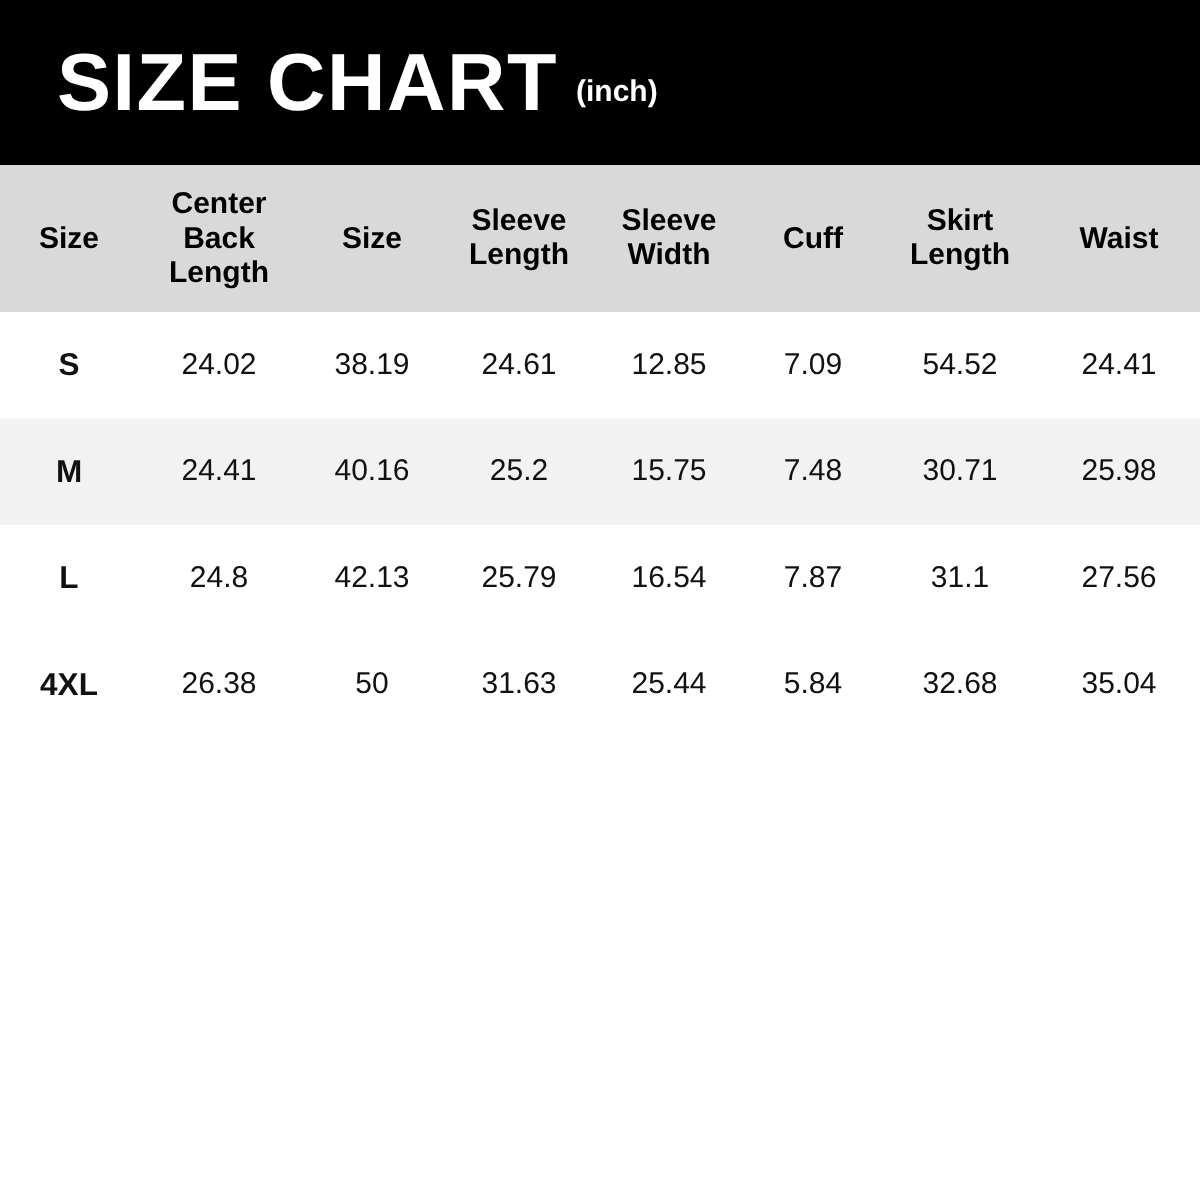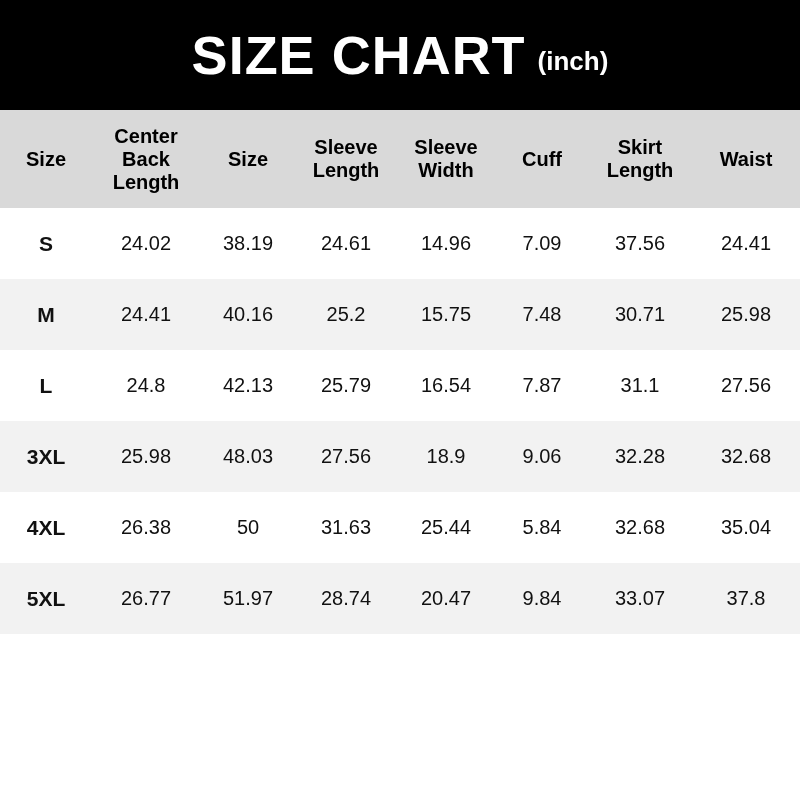--- a/index.html
+++ b/index.html
@@ -19,31 +19,32 @@
     background: #ffffff;
     display: flex;
     flex-direction: column;
   }
   .title-bar {
     background: #000000;
     color: #ffffff;
     height: 110px;
     display: flex;
     align-items: center;
-    justify-content: center;
+    justify-content: flex-start;
     flex: 0 0 auto;
+    padding-left: 38px;
   }
   .title-main {
     font-size: 54px;
     font-weight: bold;
     letter-spacing: 1px;
     line-height: 1;
   }
   .title-unit {
-    font-size: 26px;
+    font-size: 20px;
     font-weight: bold;
     margin-left: 12px;
     line-height: 1;
     position: relative;
     top: 6px;
   }
   table.size-table {
     border-collapse: collapse;
     width: 800px;
     table-layout: fixed;
@@ -140,23 +141,23 @@
           <span>Waist</span>
         </th>
       </tr>
     </thead>
     <tbody>
       <tr class="row-even">
         <td class="size-col">S</td>
         <td>24.02</td>
         <td>38.19</td>
         <td>24.61</td>
-        <td>14.96</td>
+        <td>12.85</td>
         <td>7.09</td>
-        <td>37.56</td>
+        <td>54.52</td>
         <td>24.41</td>
       </tr>
       <tr class="row-odd">
         <td class="size-col">M</td>
         <td>24.41</td>
         <td>40.16</td>
         <td>25.2</td>
         <td>15.75</td>
         <td>7.48</td>
         <td>30.71</td>
@@ -165,46 +166,26 @@
       <tr class="row-even">
         <td class="size-col">L</td>
         <td>24.8</td>
         <td>42.13</td>
         <td>25.79</td>
         <td>16.54</td>
         <td>7.87</td>
         <td>31.1</td>
         <td>27.56</td>
       </tr>
-      <tr class="row-odd">
-        <td class="size-col">3XL</td>
-        <td>25.98</td>
-        <td>48.03</td>
-        <td>27.56</td>
-        <td>18.9</td>
-        <td>9.06</td>
-        <td>32.28</td>
-        <td>32.68</td>
-      </tr>
       <tr class="row-even">
         <td class="size-col">4XL</td>
         <td>26.38</td>
         <td>50</td>
         <td>31.63</td>
         <td>25.44</td>
         <td>5.84</td>
         <td>32.68</td>
         <td>35.04</td>
       </tr>
-      <tr class="row-odd">
-        <td class="size-col">5XL</td>
-        <td>26.77</td>
-        <td>51.97</td>
-        <td>28.74</td>
-        <td>20.47</td>
-        <td>9.84</td>
-        <td>33.07</td>
-        <td>37.8</td>
-      </tr>
     </tbody>
   </table>
 
 </div>
 
 </body></html>

